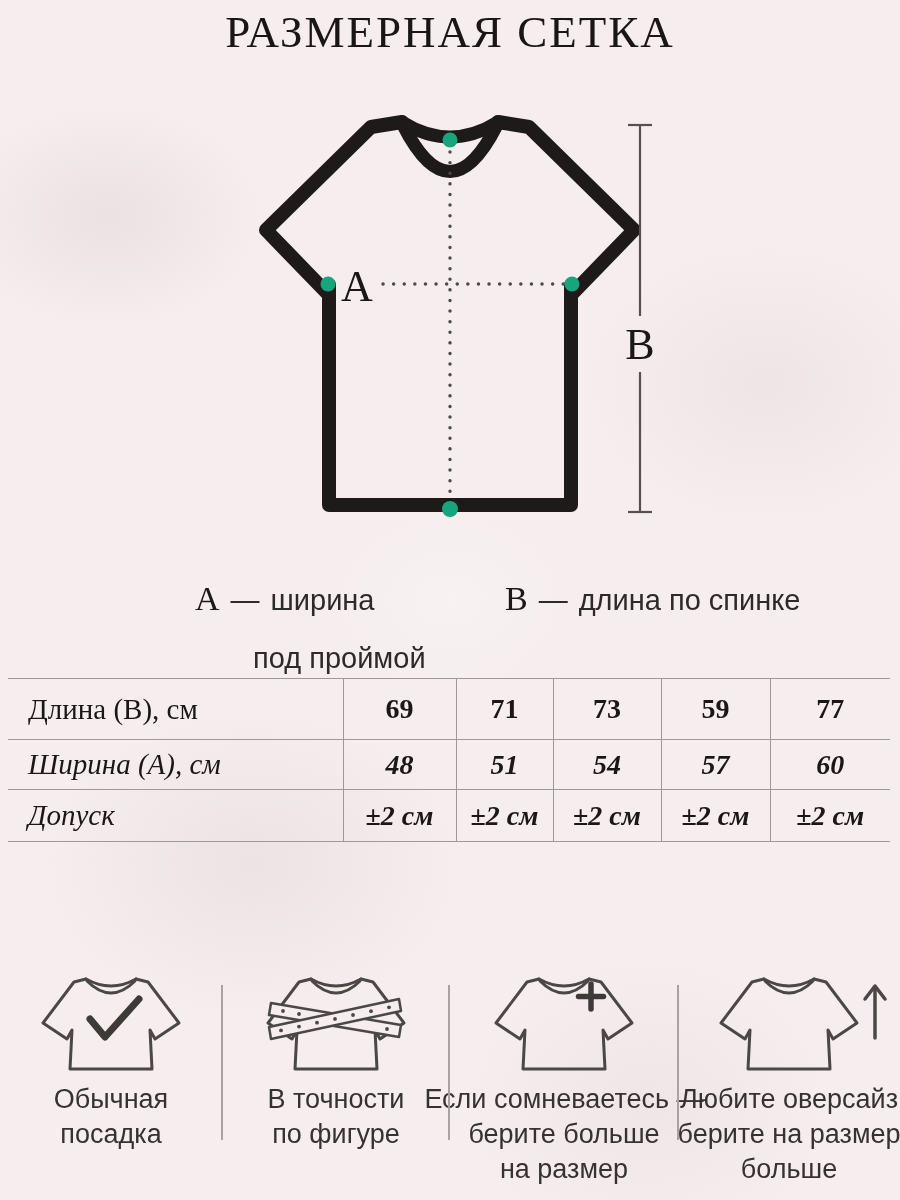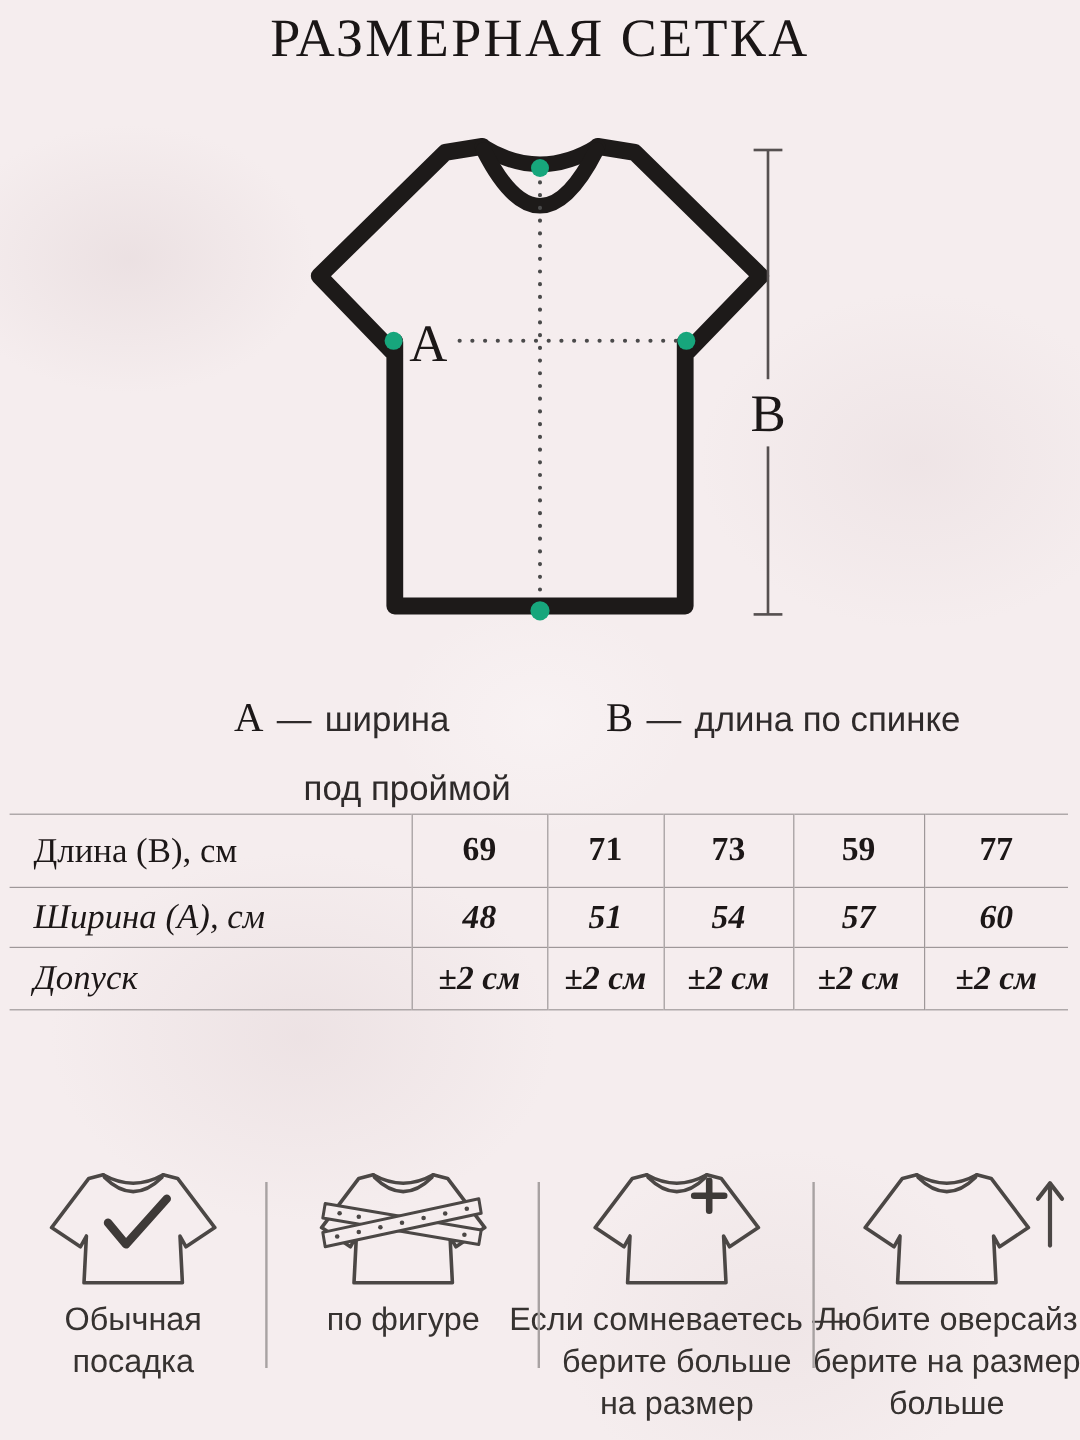--- a/index.html
+++ b/index.html
@@ -189,20 +189,21 @@
               <circle cx="48" cy="63.6" r="1.9"></circle>
               <circle cx="66" cy="59.7" r="1.9"></circle>
             <circle cx="84" cy="55.9" r="1.9"></circle>
               <circle cx="102" cy="52" r="1.9"></circle>
               <circle cx="120" cy="48.2" r="1.9"></circle>
             <circle cx="138" cy="44.3" r="1.9"></circle>
           </g>
         </svg>
       </div>
       <div class="fit-caption">
+        <div>В точности</div>
         <div>по фигуре</div>
       </div>
     </div>
 
     <div class="fit-item c3">
       <div class="fit-icon">
         <svg width="170" height="118" viewBox="0 0 170 118">
           <g fill="none" stroke="#4b4745" stroke-width="3" stroke-linejoin="round" stroke-linecap="round">
             <path d="M 60 16 L 48 19 L 17 60 L 41 76 L 46 67 L 44 106 L 126 106 L 124 67 L 129 76 L 153 60 L 122 19 L 110 16"></path>
             <path d="M 60 16 Q 85 30 110 16"></path>

